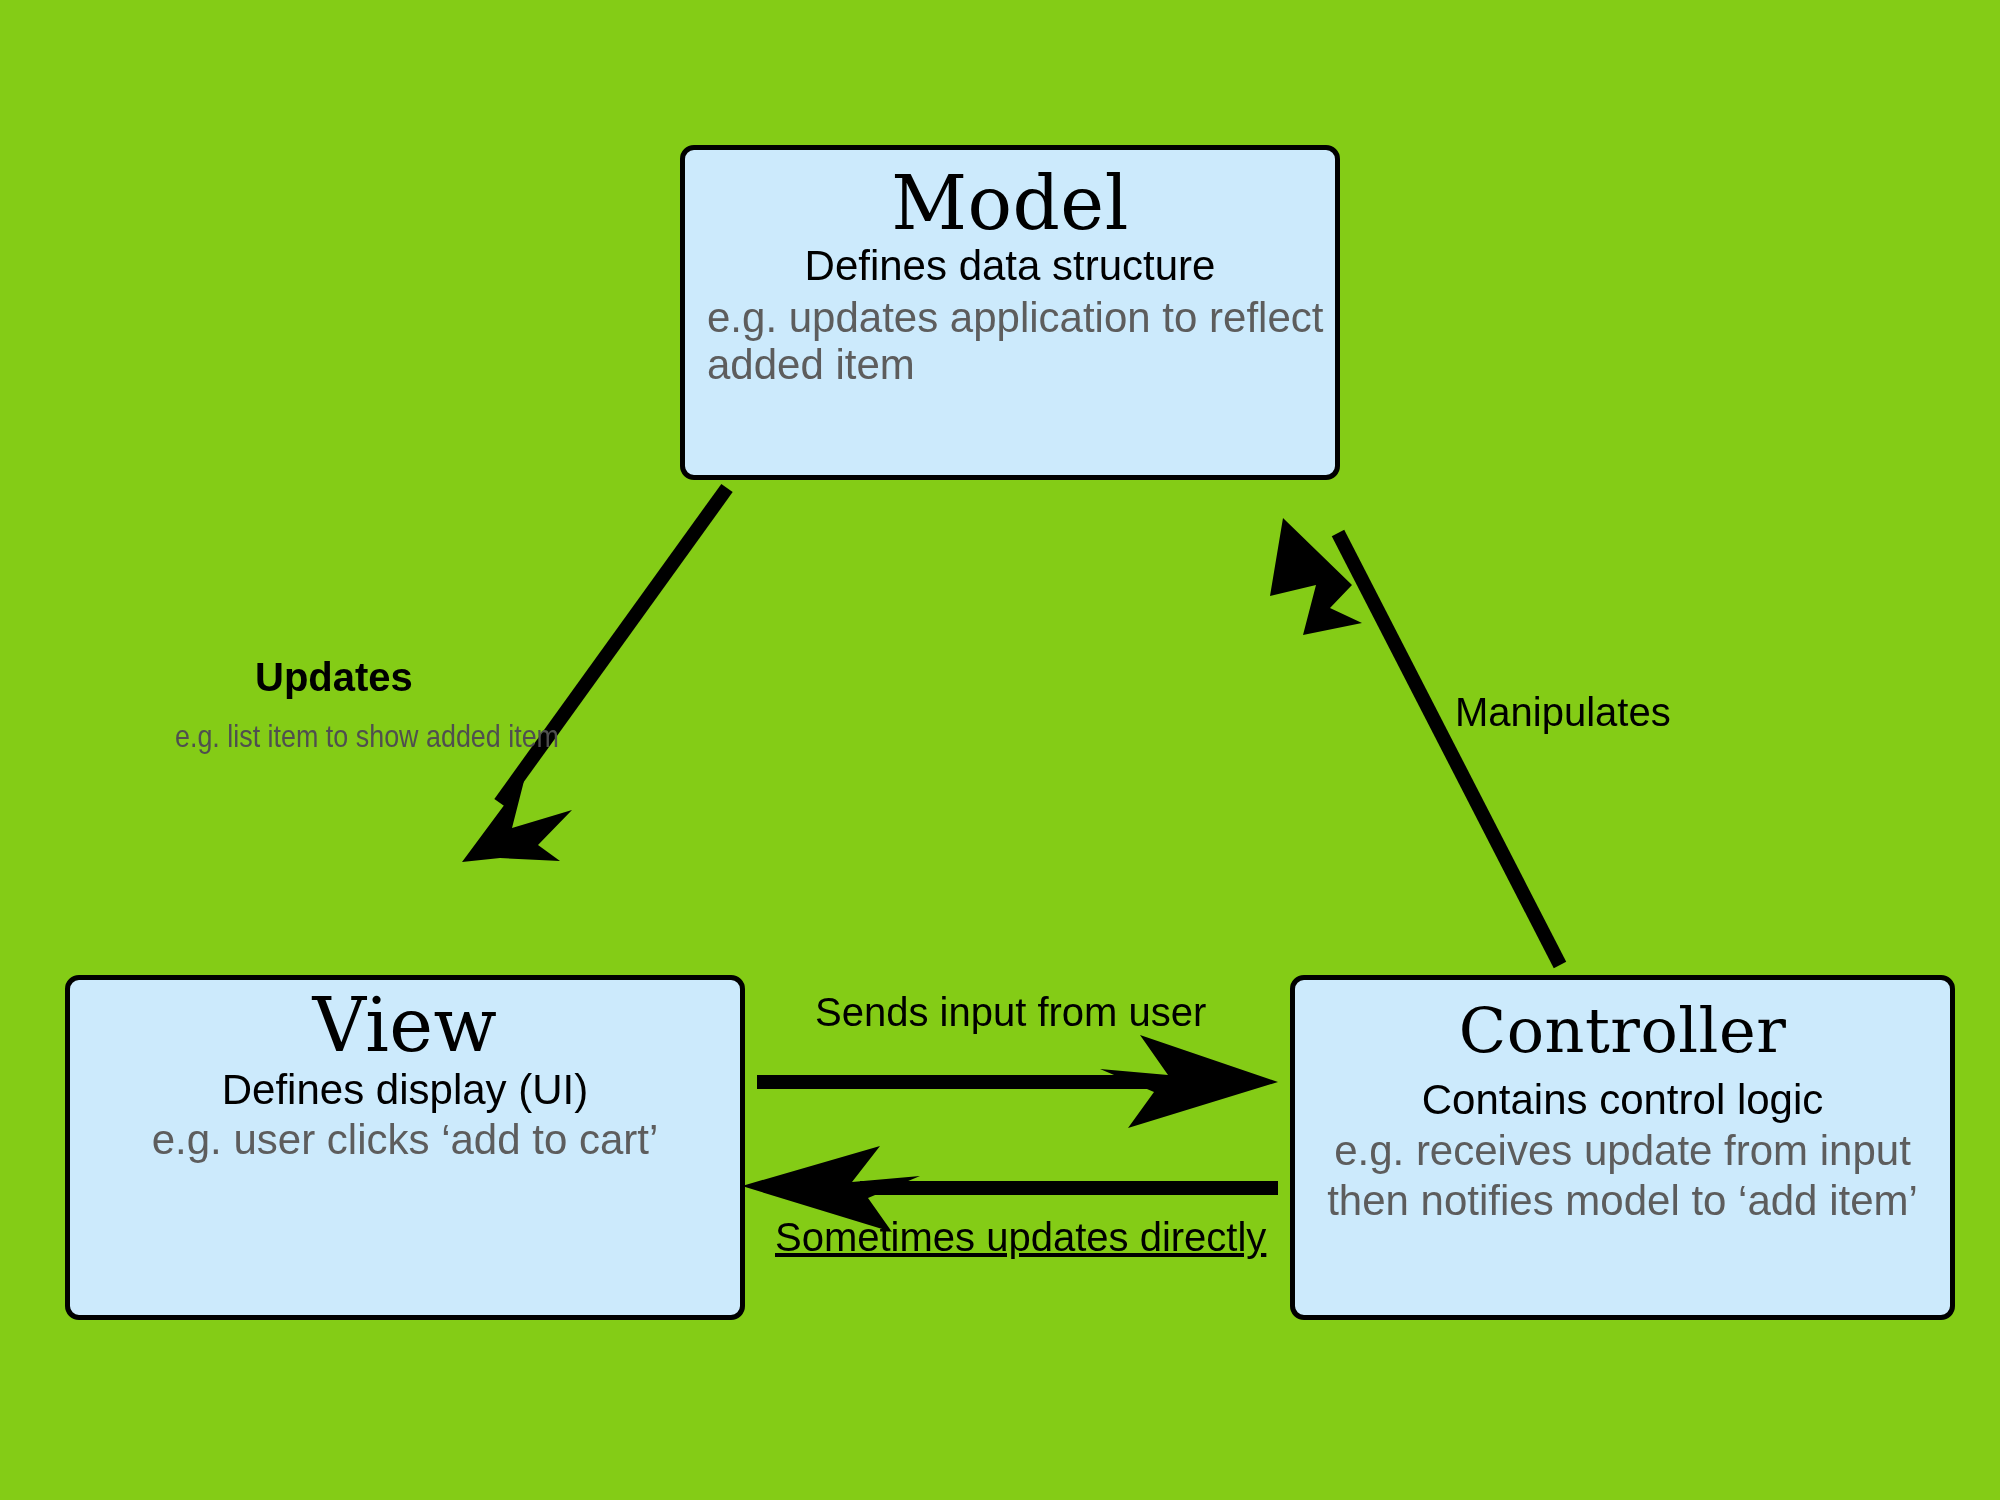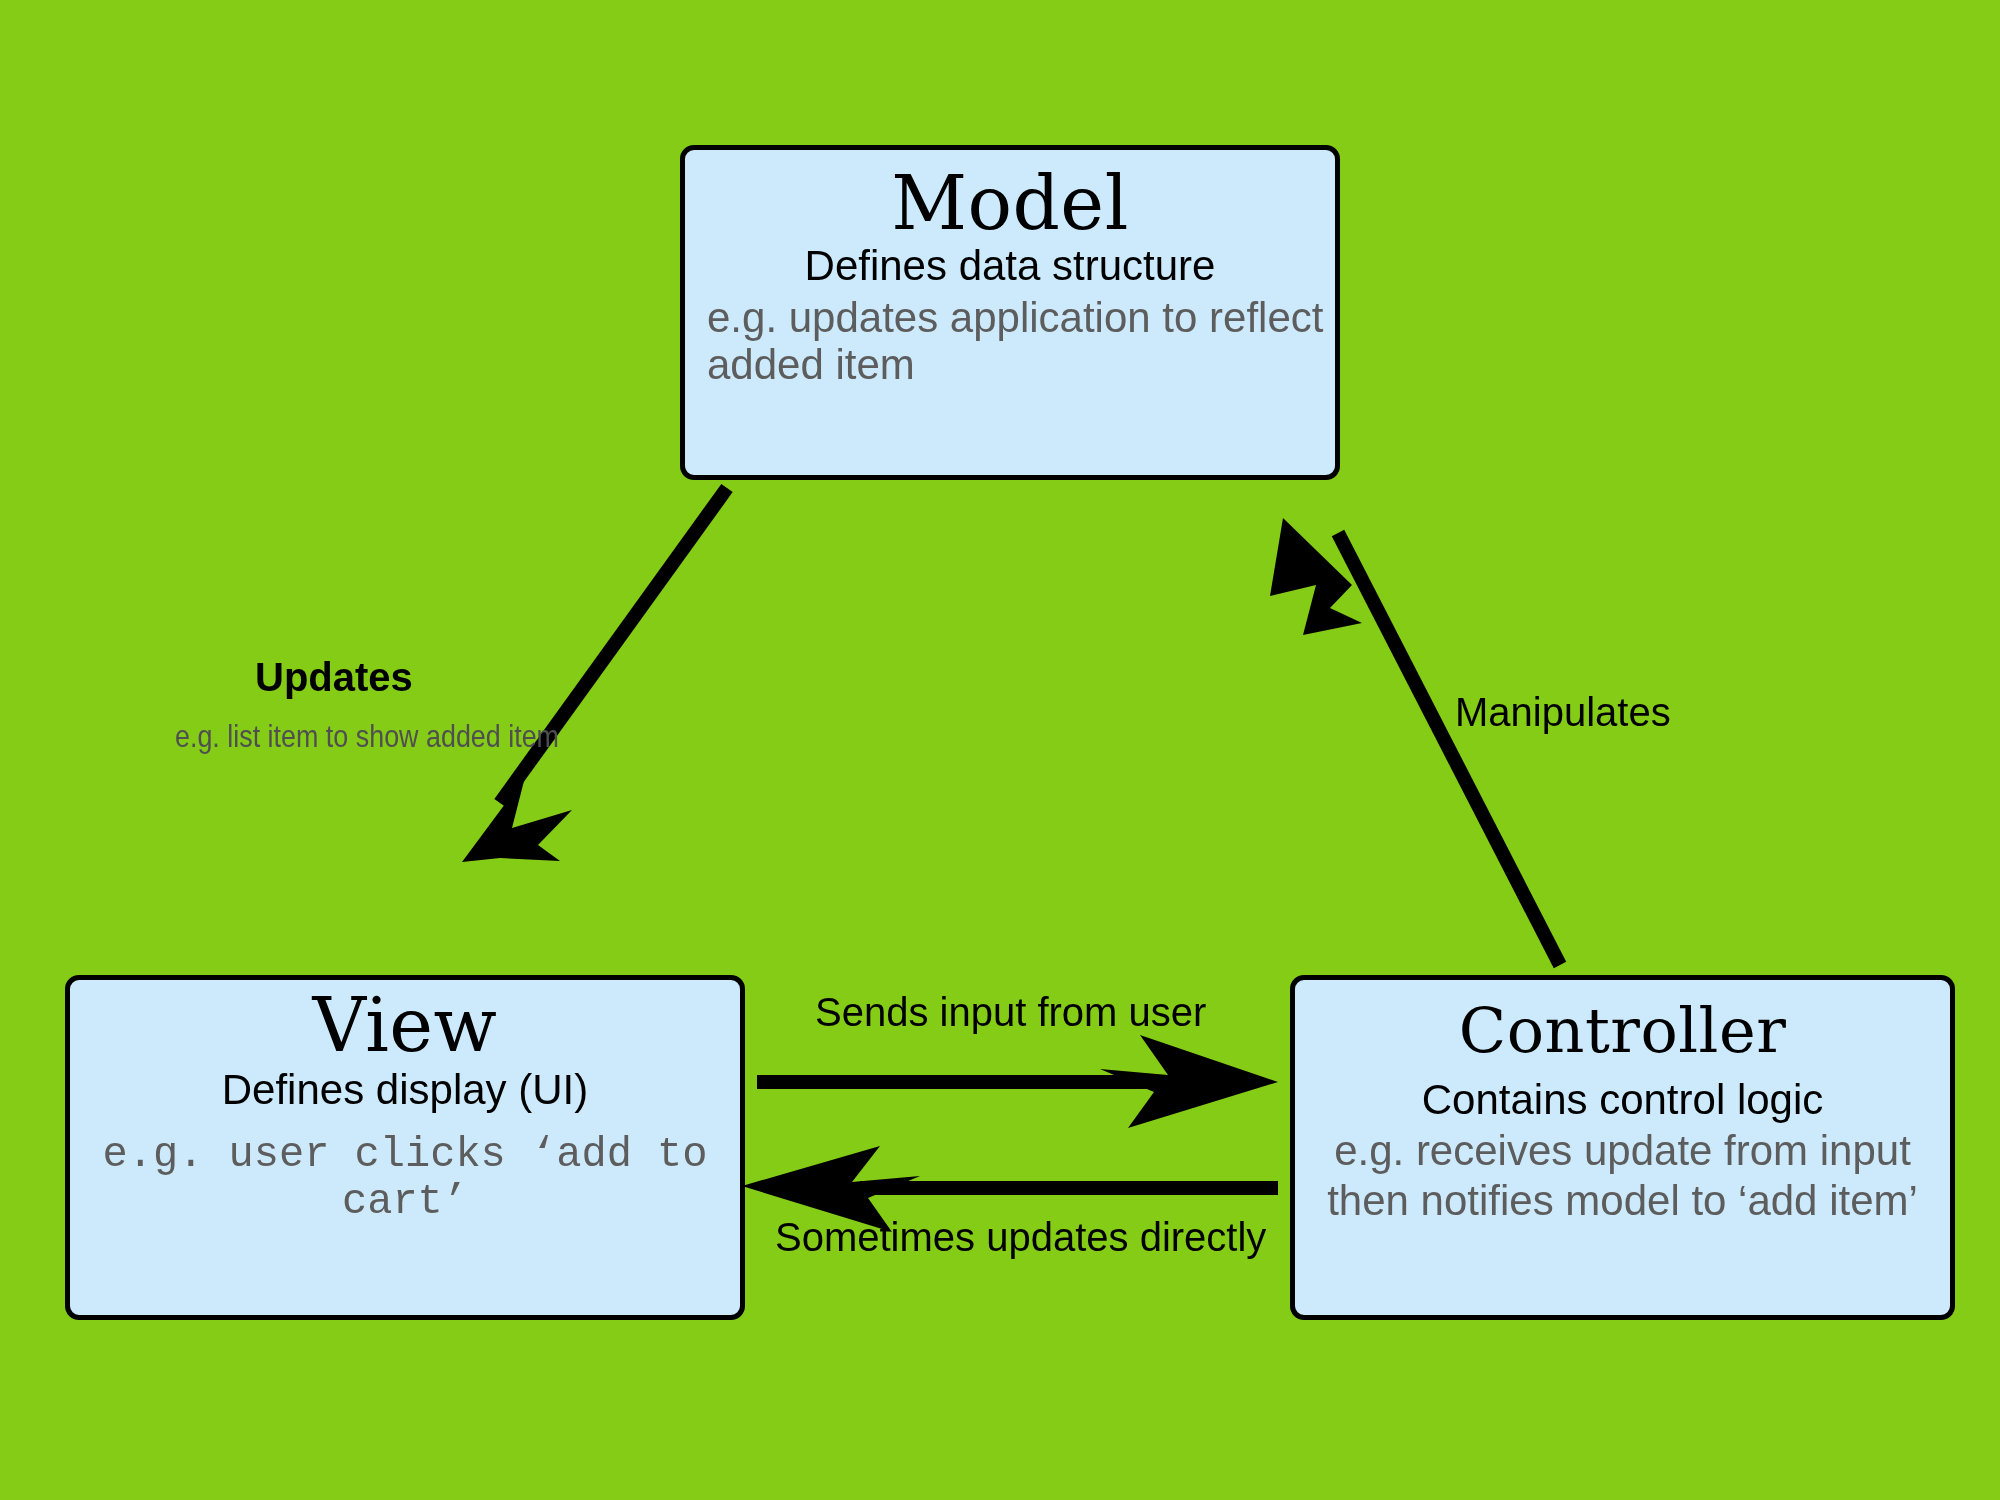--- a/index.html
+++ b/index.html
@@ -66,21 +66,21 @@
 
   #node-view {
     left: 65px;
     top: 975px;
     width: 680px;
     height: 345px;
     padding-top: 8px;
   }
   #node-view .node-title { font-size: 74px; }
   #node-view .node-sub  { font-size: 42px; margin-top: 6px; }
-  #node-view .node-eg   { font-size: 42px; margin-top: 20px; font-family: Liberation Mono, monospace; }
+  #node-view .node-eg   { font-size: 42px; margin-top: 4px; }
 
   #node-controller {
     left: 1290px;
     top: 975px;
     width: 665px;
     height: 345px;
     padding-top: 20px;
   }
   #node-controller .node-title { font-size: 62px; }
   #node-controller .node-sub  { font-size: 42px; margin-top: 16px; }
@@ -100,21 +100,21 @@
     font-family: "Liberation Sans", sans-serif;
     white-space: nowrap;
     transform: scaleX(0.84);
     transform-origin: left center;
   }
 
   #label-updates      { left: 255px;  top: 655px;  font-size: 40px; }
   #label-updates-eg   { left: 175px;  top: 718px;  font-size: 32px; }
   #label-manipulates  { left: 1455px; top: 690px;  font-size: 40px; }
   #label-sends        { left: 815px;  top: 990px;  font-size: 40px; }
-  #label-sometimes    { left: 775px;  top: 1215px; font-size: 40px; }
+  #label-sometimes    { left: 775px;  top: 1215px; font-size: 40px; text-decoration: underline; }
 </style>
 </head>
 <body>
 
 <div id="stage">
 
   <svg id="edges" viewBox="0 0 2000 1500">
 
     <g>
       <path d="M 727 488 L 500 803" stroke="#000000" stroke-width="14" stroke-linecap="butt" fill="none"></path>

